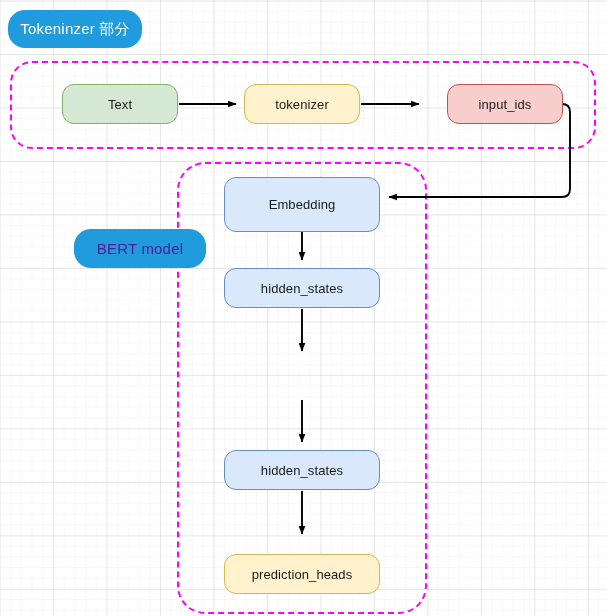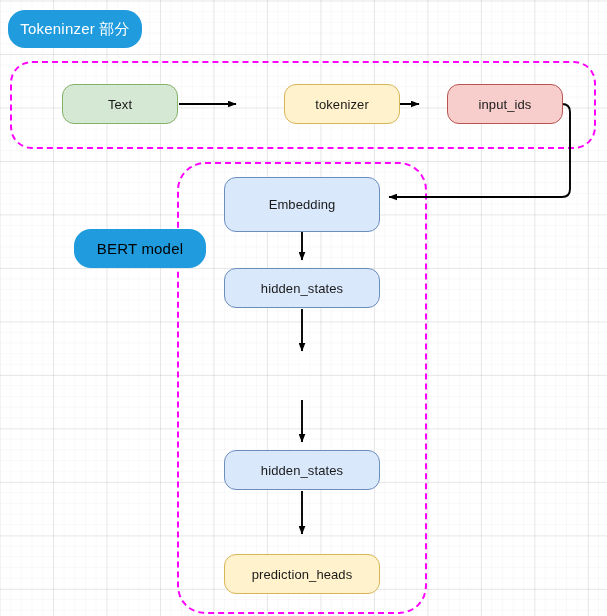--- a/index.html
+++ b/index.html
@@ -98,23 +98,23 @@
         <path d="M 361 104 L 419 104" marker-end="url(#arrowhead)"></path>
         <path d="M 544 104 L 562 104 Q 570 104 570 112 L 570 189 Q 570 197 562 197 L 389 197" marker-end="url(#arrowhead)"></path>
         <path d="M 302 218 L 302 260" marker-end="url(#arrowhead)"></path>
         <path d="M 302 309 L 302 351" marker-end="url(#arrowhead)"></path>
         <path d="M 302 400 L 302 442" marker-end="url(#arrowhead)"></path>
         <path d="M 302 491 L 302 534" marker-end="url(#arrowhead)"></path>
       </g>
   </svg>
 
   <div class="node" id="node-0" style="left: 62px; top: 84px; width: 116px; height: 40px; background: rgb(213, 232, 212); border-color: rgb(130, 179, 102);">Text</div>
-  <div class="node" id="node-1" style="left: 244px; top: 84px; width: 116px; height: 40px; background: rgb(255, 242, 204); border-color: rgb(214, 182, 86); margin-left: 40px;">tokenizer</div>
+  <div class="node" id="node-1" style="left: 244px; top: 84px; width: 116px; height: 40px; background: rgb(255, 242, 204); border-color: rgb(214, 182, 86);">tokenizer</div>
   <div class="node" id="node-2" style="left: 447px; top: 84px; width: 116px; height: 40px; background: rgb(248, 206, 204); border-color: rgb(184, 84, 80);">input_ids</div>
   <div class="node" id="node-3" style="left: 224px; top: 177px; width: 156px; height: 55px; background: rgb(218, 232, 252); border-color: rgb(108, 142, 191);">Embedding</div>
   <div class="node" id="node-4" style="left: 224px; top: 268px; width: 156px; height: 40px; background: rgb(218, 232, 252); border-color: rgb(108, 142, 191);">hidden_states</div>
   <div class="node" id="node-6" style="left: 224px; top: 450px; width: 156px; height: 40px; background: rgb(218, 232, 252); border-color: rgb(108, 142, 191);">hidden_states</div>
   <div class="node" id="node-7" style="left: 224px; top: 542px; width: 156px; height: 40px; background: rgb(255, 242, 204); border-color: rgb(214, 182, 86); margin-top: 12px;">prediction_heads</div>
 
   <div class="badge" id="badge-0" style="left: 8px; top: 10px; width: 134px; height: 38px; background: rgb(31, 155, 222); color: rgb(255, 255, 255);">Tokeninzer 部分</div>
-  <div class="badge" id="badge-1" style="left: 74px; top: 229px; width: 132px; height: 39px; background: rgb(31, 155, 222); color: #000000;">BERT model</div>
+  <div class="badge" id="badge-1" style="left: 74px; top: 229px; width: 132px; height: 39px; background: rgb(31, 155, 222); color: #4c1d95;">BERT model</div>
 
 </div>
 
 </body></html>

